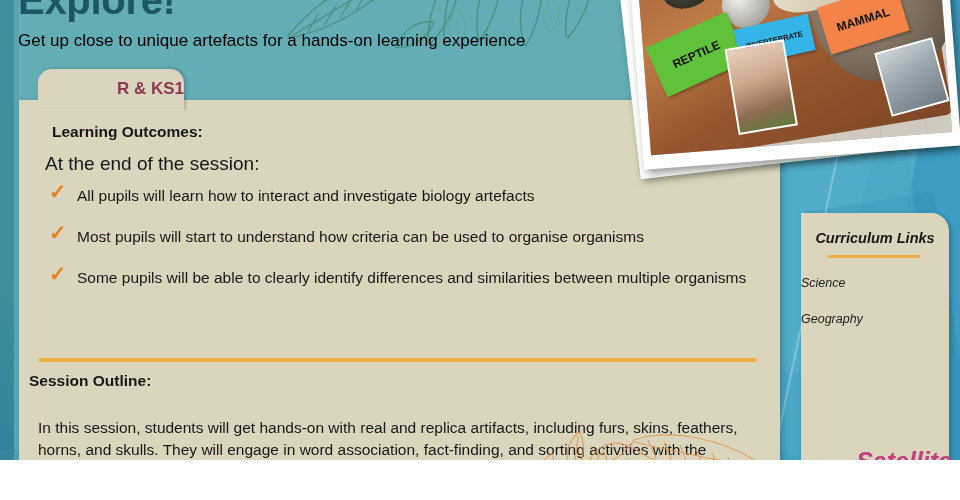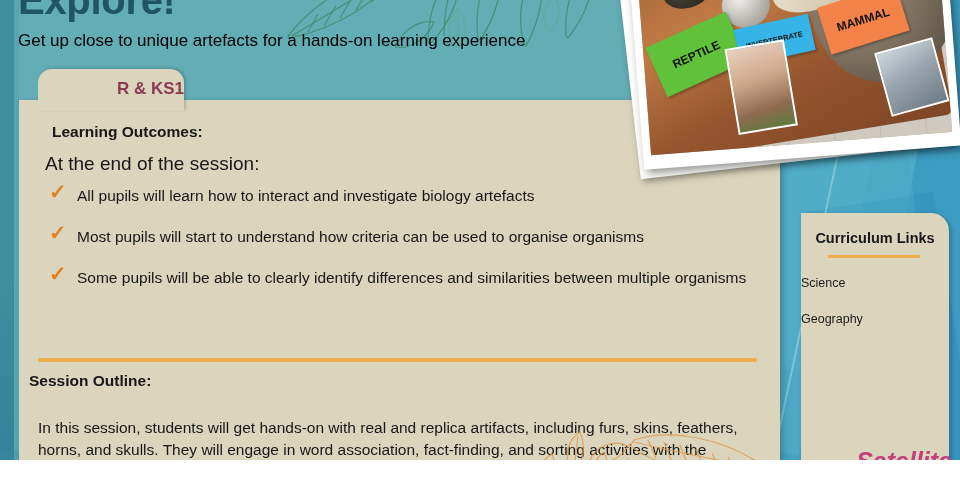--- a/index.html
+++ b/index.html
@@ -169,20 +169,21 @@
 
   
   .curriculum {
     position: absolute; left: 801px; top: 213px;
     width: 148px; height: 265px;
     background: #dbd5bd;
     border-radius: 0 18px 0 0;
     box-shadow: 2px 2px 5px rgba(0,0,0,.28);
     z-index: 5;
     overflow: hidden;
+    font-style: italic;
   }
   .curriculum-title {
     position: absolute; left: 0; right: 0; top: 17px;
     text-align: center;
     font-size: 14.5px; font-weight: bold; color: #171717;
   }
   .curriculum-rule {
     position: absolute; left: 27px; top: 42px;
     width: 92px; height: 3px; background: #efae4c;
   }

